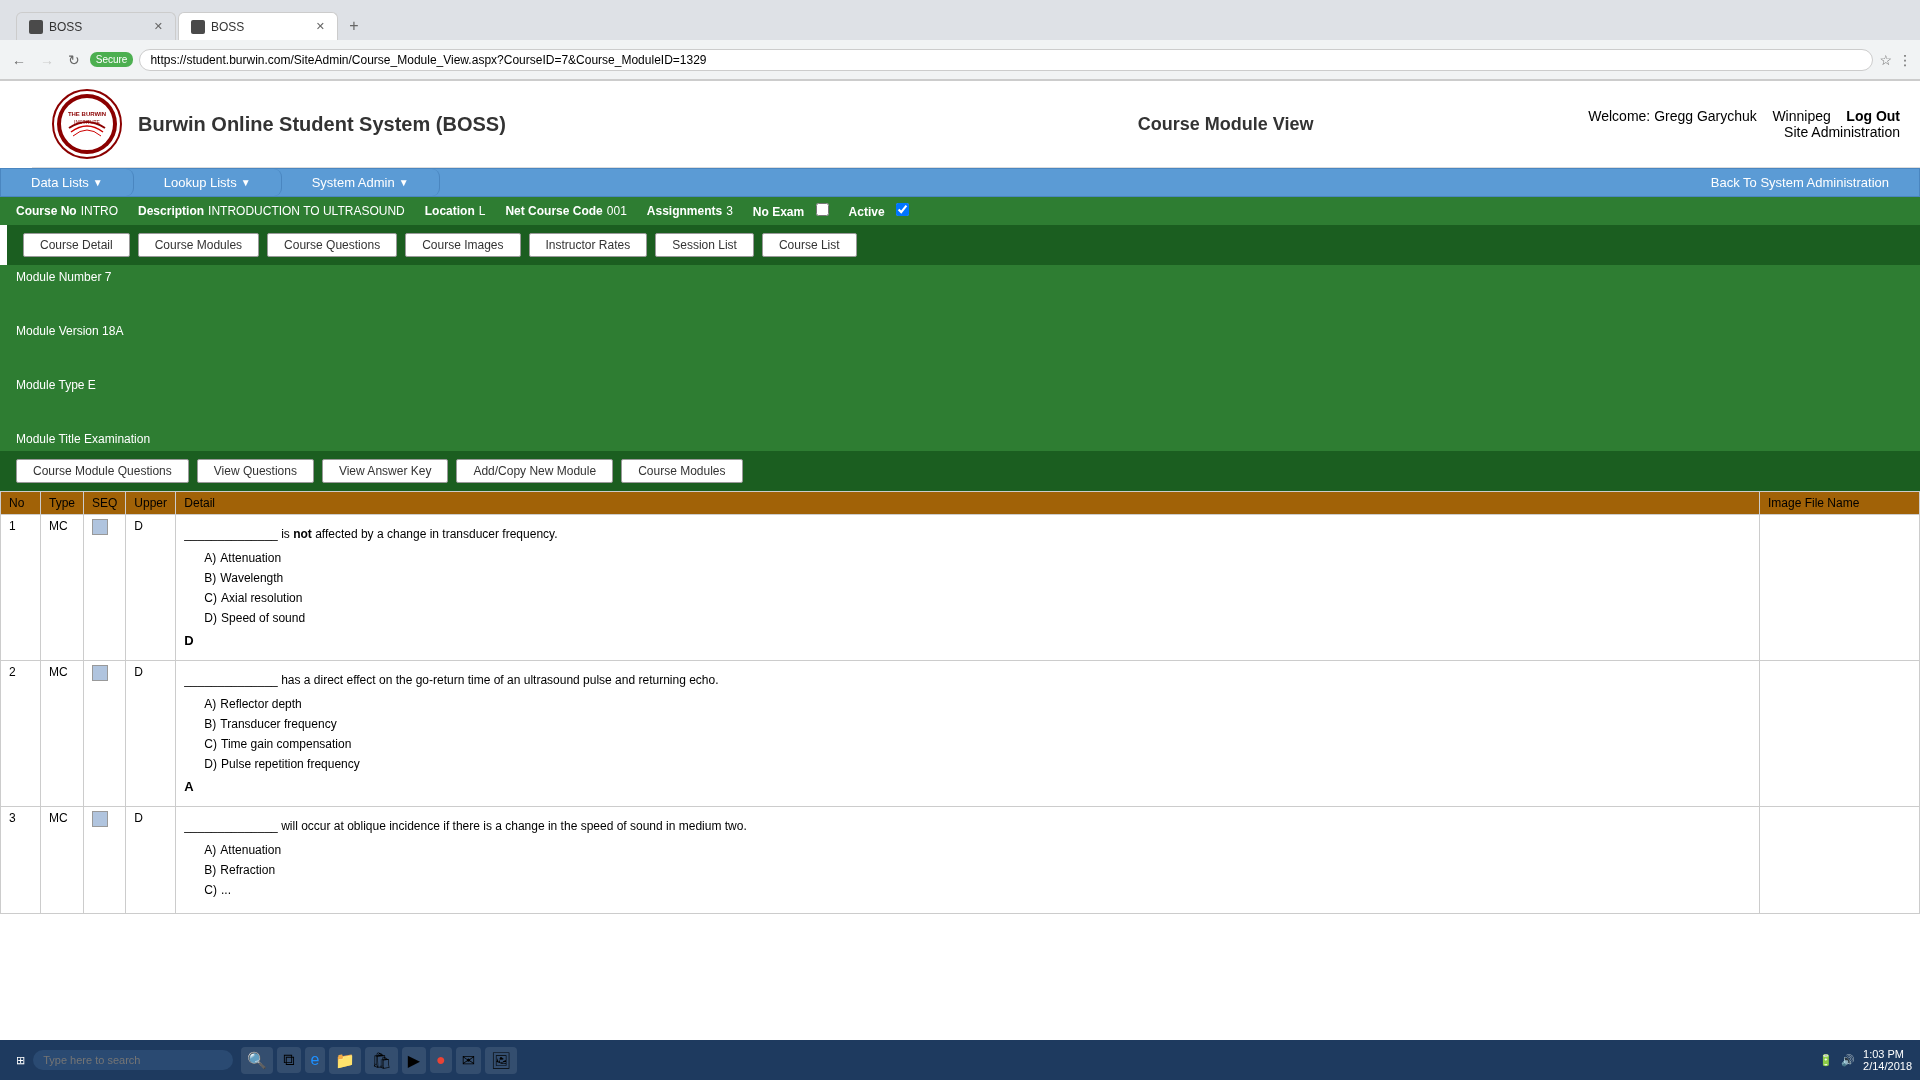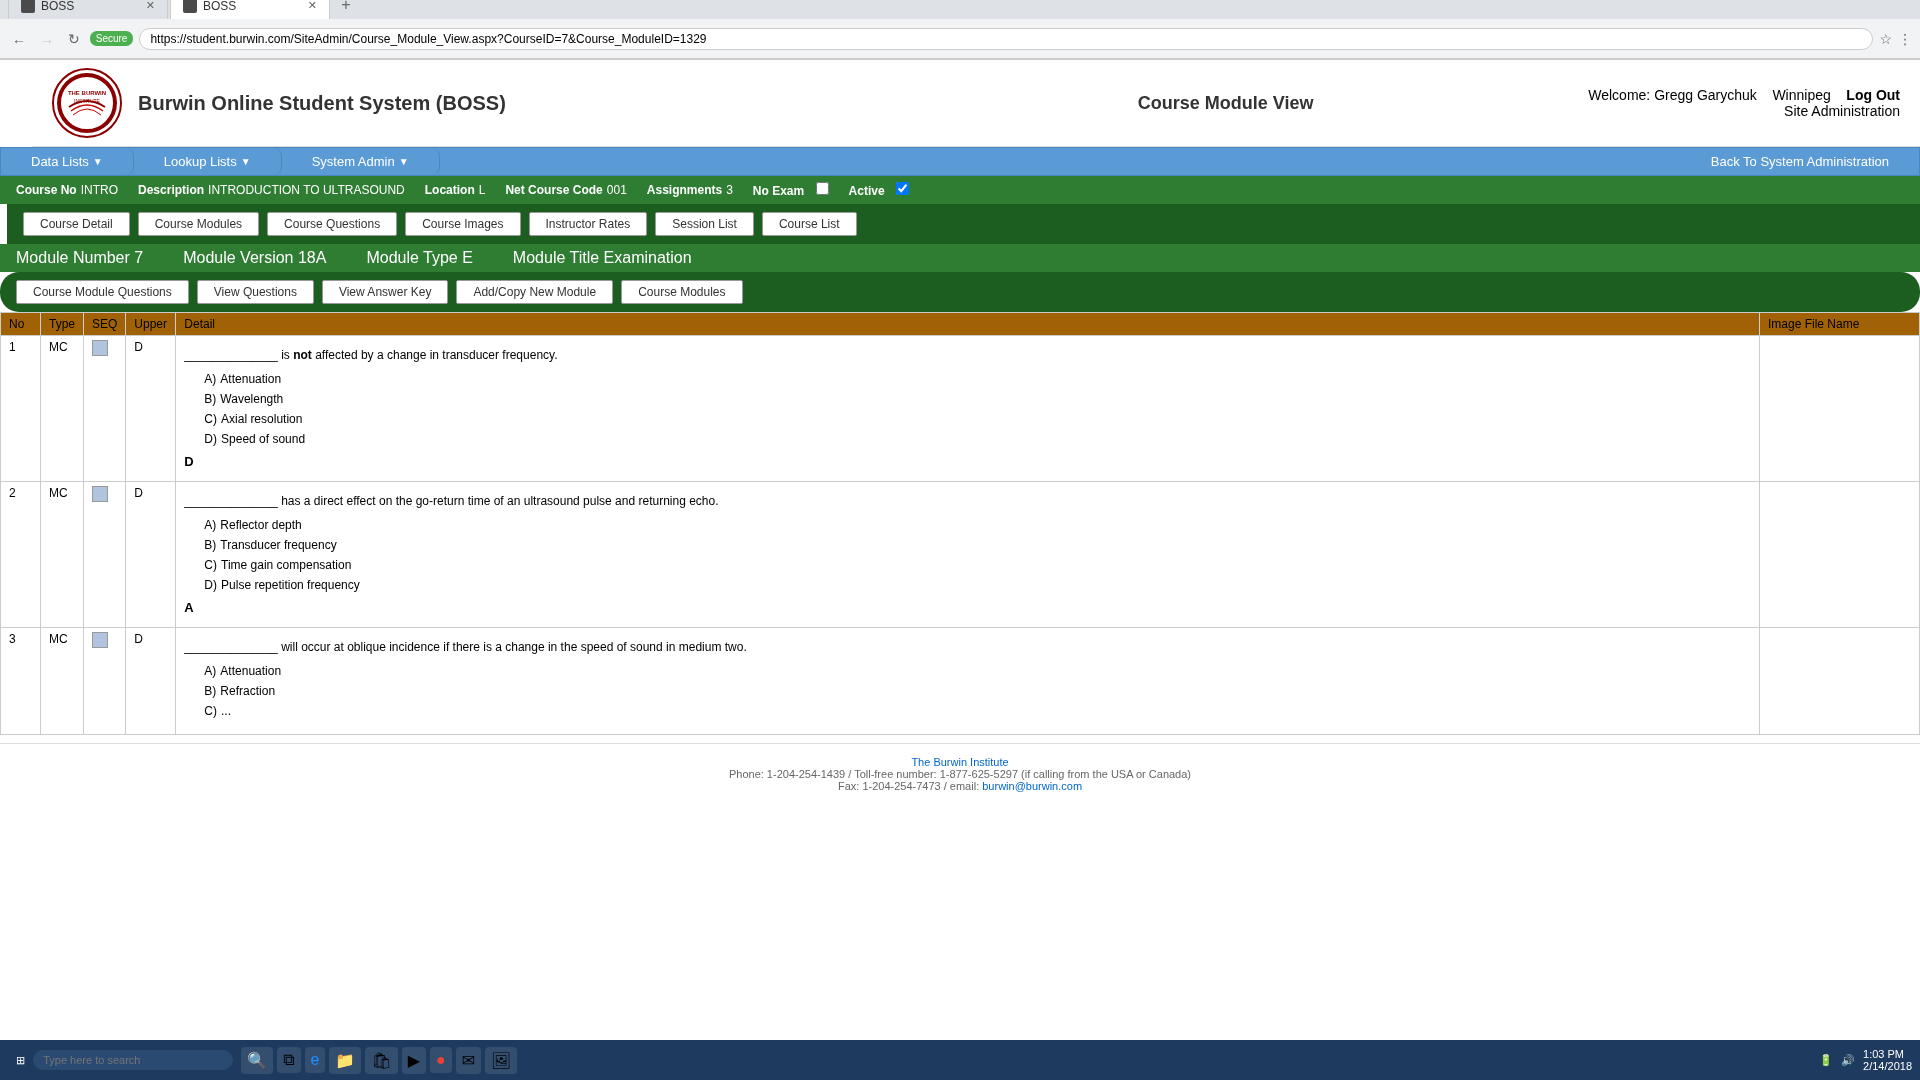--- a/index.html
+++ b/index.html
@@ -1,20 +1,20 @@
 <!DOCTYPE html>
 <html><head>
   <meta charset="utf-8">
   <style>
     * { margin: 0; padding: 0; box-sizing: border-box; }
     body { font-family: Arial, sans-serif; font-size: 12px; background: #fff; width: 1920px; min-height: 1080px; }
 
     
     .browser-chrome { background: #dee1e6; border-bottom: 1px solid #ccc; }
-    .tab-bar { display: flex; align-items: flex-end; padding: 6px 0 0 8px; background: #dee1e6; height: 19px; }
+    .tab-bar { display: flex; align-items: flex-end; padding: 6px 0 0 16px; background: #dee1e6; height: 40px; }
     .tab { display: flex; align-items: center; padding: 4px 12px; background: #dee1e6; border-radius: 6px 6px 0 0; font-size: 12px; color: #333; min-width: 160px; height: 28px; border: 1px solid #ccc; border-bottom: none; margin-right: 2px; cursor: pointer; }
     .tab.active { background: #fff; }
     .tab-icon { width: 14px; height: 14px; background: #4a4a4a; border-radius: 2px; margin-right: 6px; display: inline-block; }
     .tab-close { margin-left: auto; cursor: pointer; color: #666; font-size: 11px; }
     .tab-new { background: none; border: none; width: 28px; height: 28px; cursor: pointer; font-size: 16px; color: #666; }
 
     .address-bar { display: flex; align-items: center; padding: 4px 8px; background: #f1f3f4; border-bottom: 1px solid #ccc; gap: 6px; height: 40px; }
     .nav-btn { background: none; border: none; cursor: pointer; color: #666; font-size: 14px; padding: 2px 4px; }
     .nav-btn:disabled { color: #ccc; }
     .secure-badge { background: #4caf50; color: white; font-size: 10px; padding: 2px 6px; border-radius: 7px; }
@@ -43,26 +43,26 @@
     
     .course-info-bar { background: #2e7d32; color: white; padding: 6px 16px; display: flex; align-items: center; gap: 20px; font-size: 12px; }
     .course-info-bar .label { font-weight: bold; margin-right: 4px; }
     .course-info-bar input[type=checkbox] { margin-left: 4px; }
 
     
     .course-actions { background: #1b5e20; padding: 8px 16px; display: flex; gap: 8px; flex-wrap: wrap; margin-left: 7px; }
     .course-btn { background: white; border: 1px solid #999; padding: 4px 16px; cursor: pointer; font-size: 12px; border-radius: 2px; color: #333; }
 
     
-    .module-info-bar { background: #2e7d32; color: white; padding: 5px 16px; display: flex; align-items: flex-start; gap: 40px; font-size: 16px; }
+    .module-info-bar { background: #2e7d32; color: white; padding: 5px 16px; display: flex; align-items: flex-start; gap: 40px; font-size: 12px; flex-direction: column; }
     .module-desc-bar { background: #2e7d32; color: white; padding: 4px 16px 8px 16px; font-size: 12px; }
     .module-desc-bar .label { font-weight: bold; }
 
     
-    .module-actions { background: #1b5e20; padding: 8px 16px; display: flex; gap: 8px; border-radius: 19px; }
+    .module-actions { background: #1b5e20; padding: 8px 16px; display: flex; gap: 8px; }
     .module-btn { background: white; border: 1px solid #999; padding: 4px 16px; cursor: pointer; font-size: 12px; border-radius: 2px; color: #333; }
 
     
     .questions-section { padding: 0 0; }
     .questions-table { width: 100%; border-collapse: collapse; }
     .questions-table th { background: #a16207; border: 1px solid #ccc; padding: 4px 8px; text-align: left; font-size: 12px; font-weight: normal; }
     .questions-table td { border: 1px solid #ccc; padding: 4px 8px; vertical-align: top; font-size: 12px; }
     .question-content { padding: 8px 0; }
     .question-text { margin-bottom: 8px; }
     .question-text b { font-weight: bold; }
@@ -265,28 +265,20 @@
                   <div><span class="answer-letter">C)</span>...</div>
                 </div>
               </div>
             </td>
             <td></td>
           </tr>
         </tbody>
     </table>
   </div>
 
-  <div class="footer">
-    <div><a>The Burwin Institute</a></div>
-    <div>Phone: 1-204-254-1439 / Toll-free number: 1-877-625-5297 (if calling from the USA or Canada)</div>
-    <div>
-      <span>Fax: 1-204-254-7473 / email:</span>
-      <a>burwin@burwin.com</a>
-    </div>
-  </div>
 </div>
 
 <div class="taskbar">
   <div class="taskbar-start">
     <span>⊞</span>
   </div>
   <input class="taskbar-search" type="text" placeholder="Type here to search" style="">
   <div class="taskbar-icons">
     <div class="taskbar-app">🔍</div>
     <div class="taskbar-app">⧉</div>

